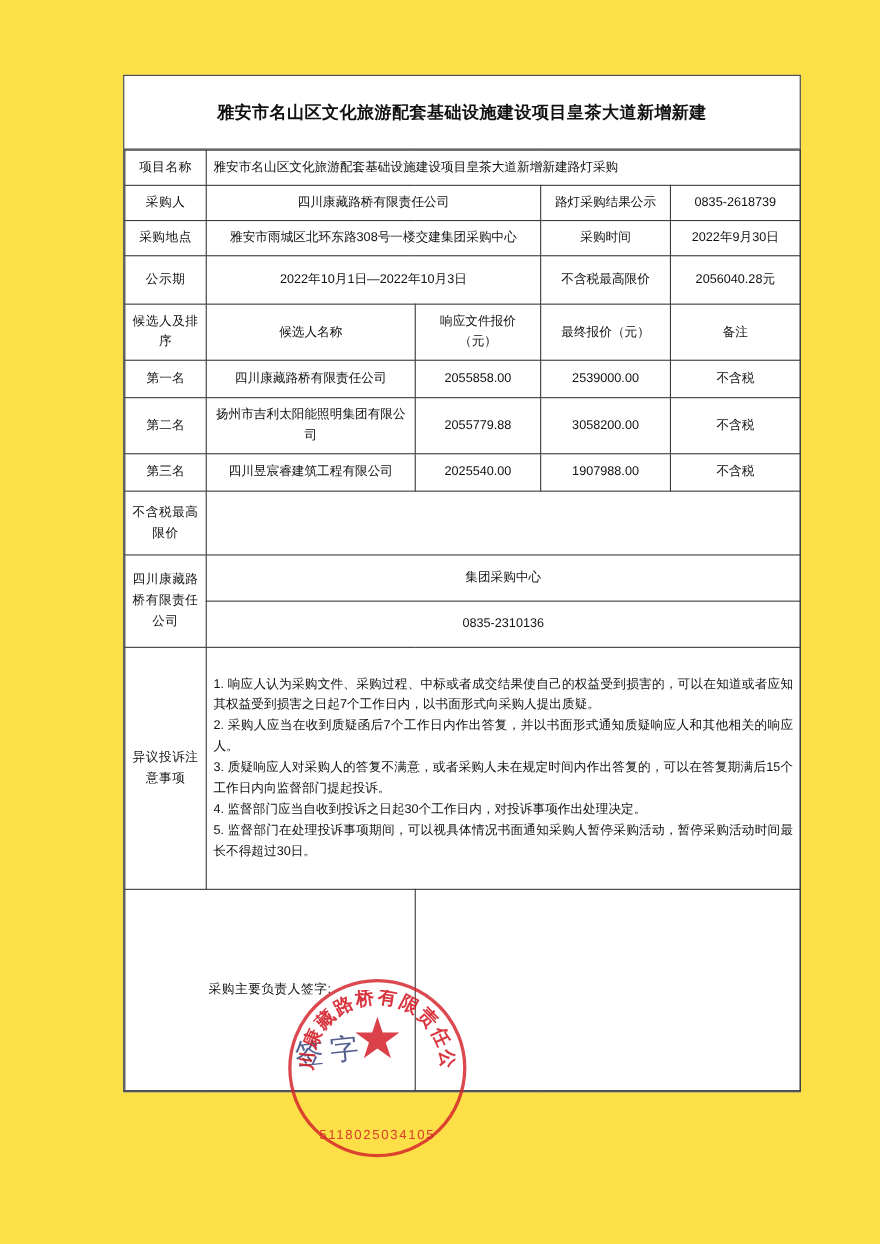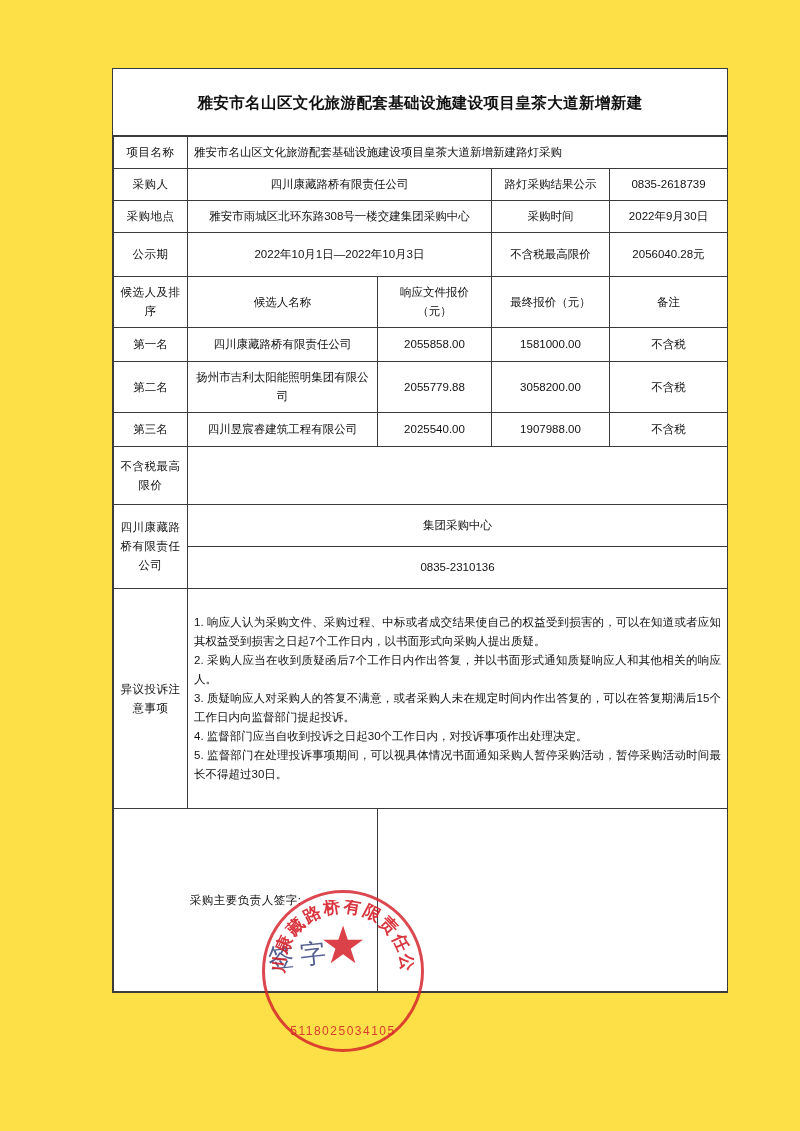--- a/index.html
+++ b/index.html
@@ -211,21 +211,21 @@
         <td class="ctr">候选人名称</td>
         <td class="ctr">响应文件报价（元）</td>
         <td class="ctr">最终报价（元）</td>
         <td class="ctr">备注</td>
       </tr>
 
       <tr style="height:34px">
         <td class="ctr">第一名</td>
         <td class="ctr">四川康藏路桥有限责任公司</td>
         <td class="ctr">2055858.00</td>
-        <td class="ctr">1581000.00</td>
+        <td class="ctr">2539000.00</td>
         <td class="ctr">不含税</td>
       </tr>
 
       <tr style="height:34px">
         <td class="ctr">第二名</td>
         <td class="ctr">扬州市吉利太阳能照明集团有限公司</td>
         <td class="ctr">2055779.88</td>
         <td class="ctr">3058200.00</td>
         <td class="ctr">不含税</td>
       </tr>

